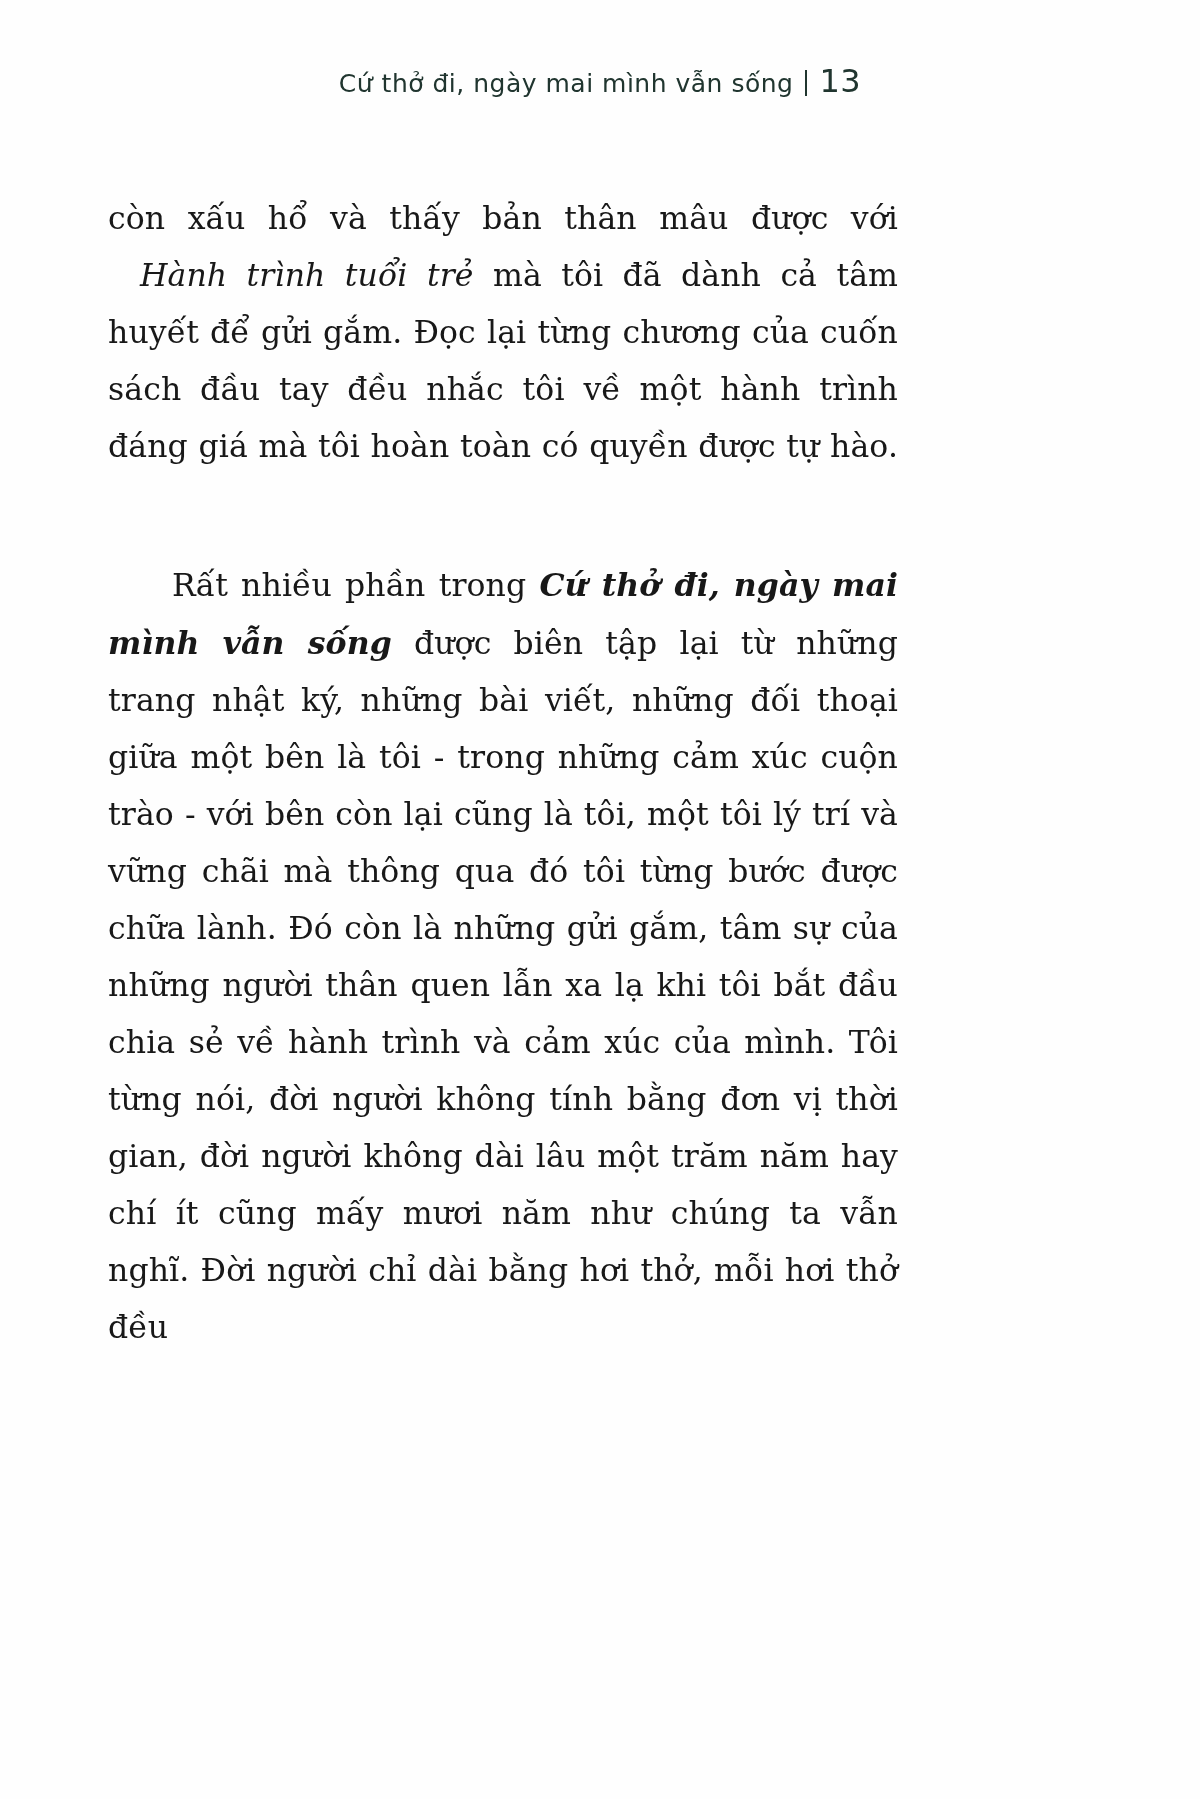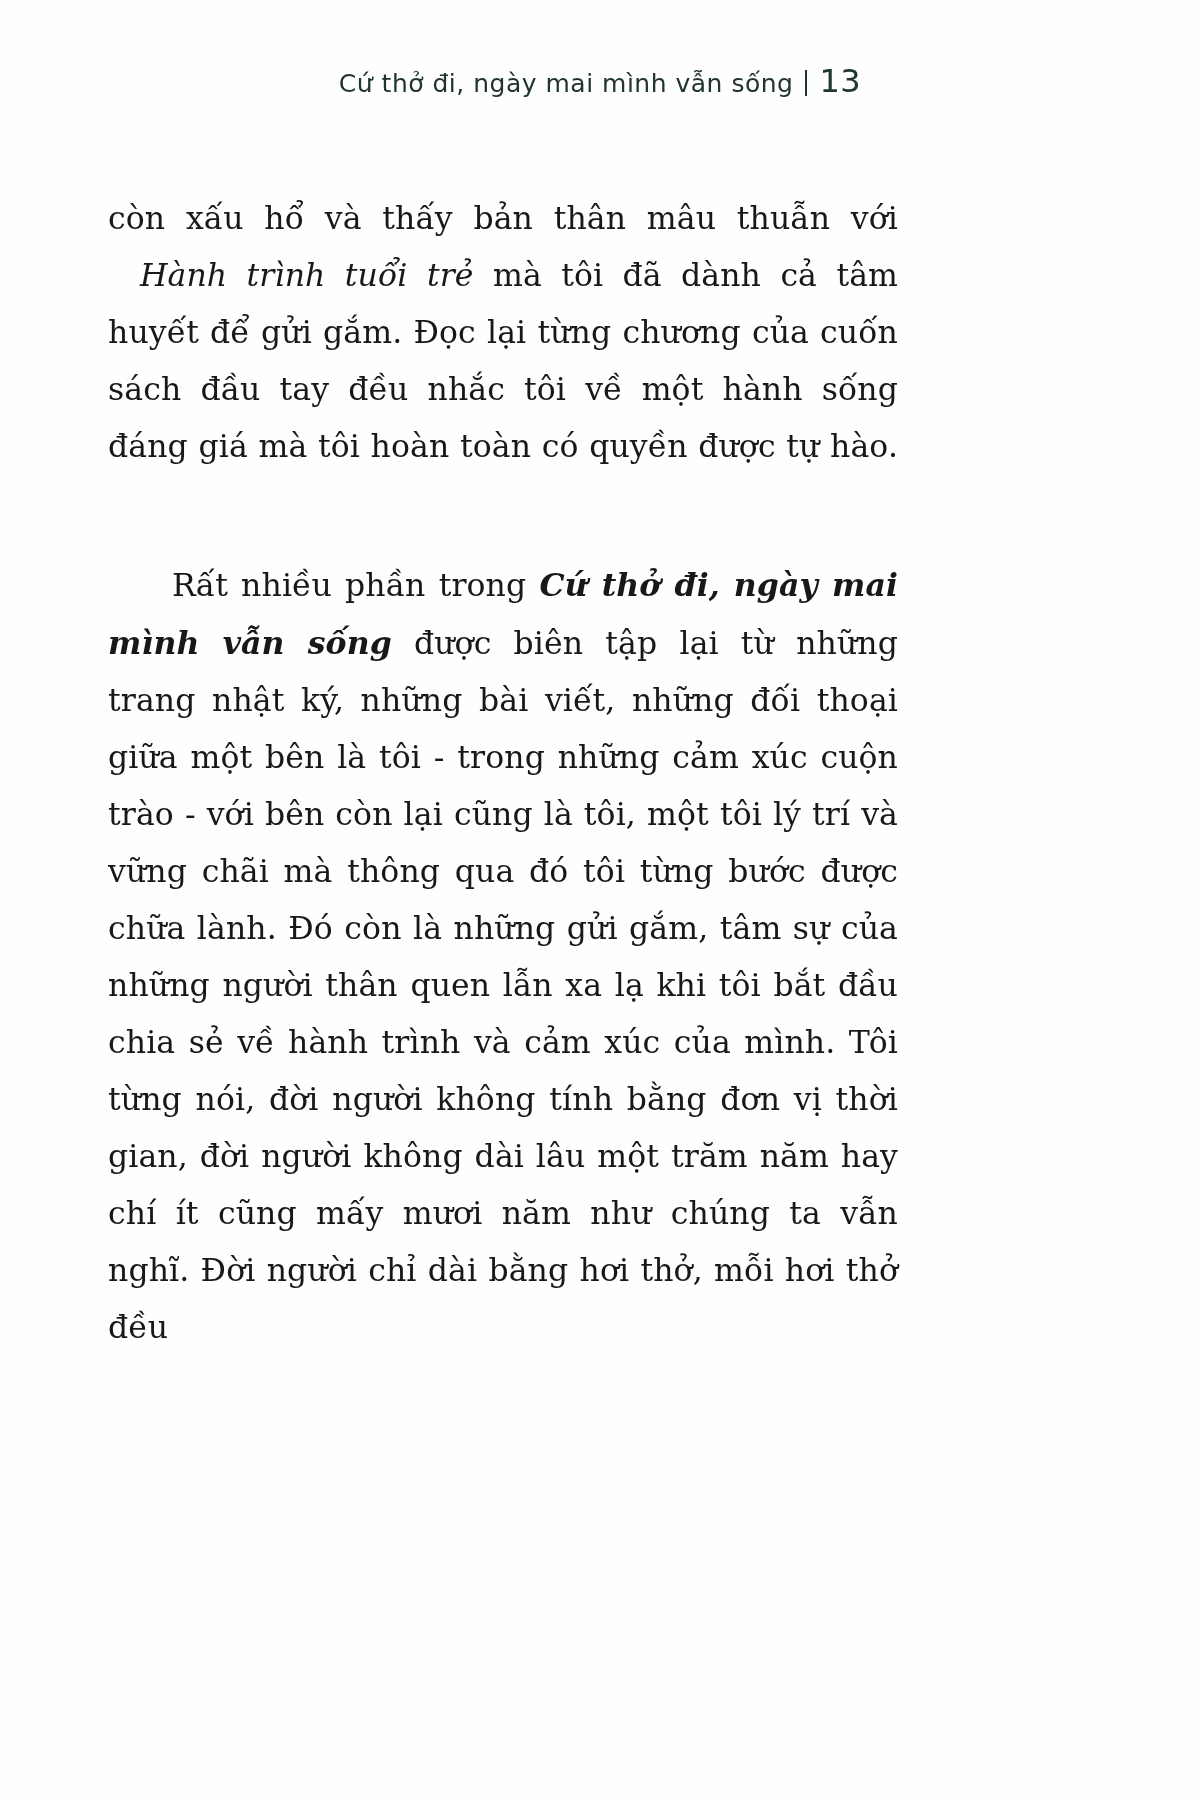--- a/index.html
+++ b/index.html
@@ -95,17 +95,17 @@
 
 <div class="page">
 
   <div class="running-head">
     <span class="rh-title">Cứ thở đi, ngày mai mình vẫn sống</span>
     <span class="rh-sep"></span>
     <span class="rh-page">13</span>
   </div>
 
   <div class="body-text">
-    <p class="para"><span>còn xấu hổ và thấy bản thân mâu thuẫn với </span><span class="italic">Hành trình tuổi trẻ</span><span> mà tôi đã dành cả tâm huyết để gửi gắm. Đọc lại từng chương của cuốn sách đầu tay đều nhắc tôi về một hành sống đáng giá mà tôi hoàn toàn có quyền được tự hào.</span></p>
+    <p class="para"><span>còn xấu hổ và thấy bản thân mâu được với </span><span class="italic">Hành trình tuổi trẻ</span><span> mà tôi đã dành cả tâm huyết để gửi gắm. Đọc lại từng chương của cuốn sách đầu tay đều nhắc tôi về một hành trình đáng giá mà tôi hoàn toàn có quyền được tự hào.</span></p>
     <p class="para indent"><span>Rất nhiều phần trong </span><span class="bolditalic">Cứ thở đi, ngày mai mình vẫn sống</span><span> được biên tập lại từ những trang nhật ký, những bài viết, những đối thoại giữa một bên là tôi - trong những cảm xúc cuộn trào - với bên còn lại cũng là tôi, một tôi lý trí và vững chãi mà thông qua đó tôi từng bước được chữa lành. Đó còn là những gửi gắm, tâm sự của những người thân quen lẫn xa lạ khi tôi bắt đầu chia sẻ về hành trình và cảm xúc của mình. Tôi từng nói, đời người không tính bằng đơn vị thời gian, đời người không dài lâu một trăm năm hay chí ít cũng mấy mươi năm như chúng ta vẫn nghĩ. Đời người chỉ dài bằng hơi thở, mỗi hơi thở đều</span></p>
   </div>
 
 </div>
 
 </body></html>

